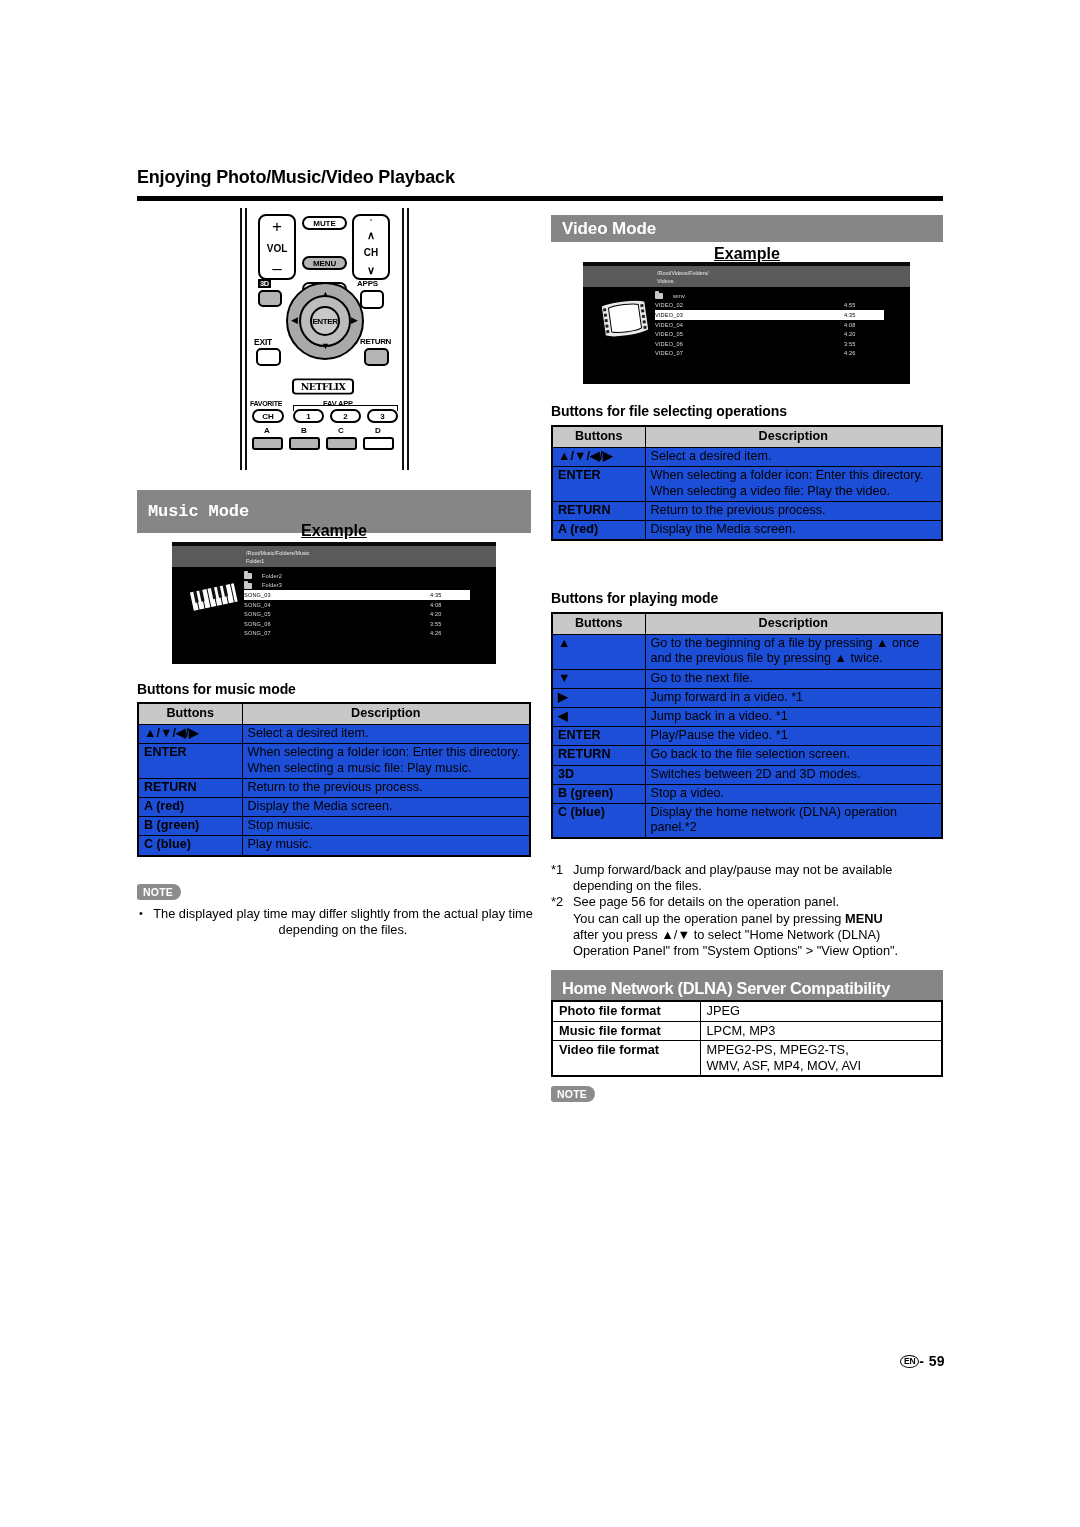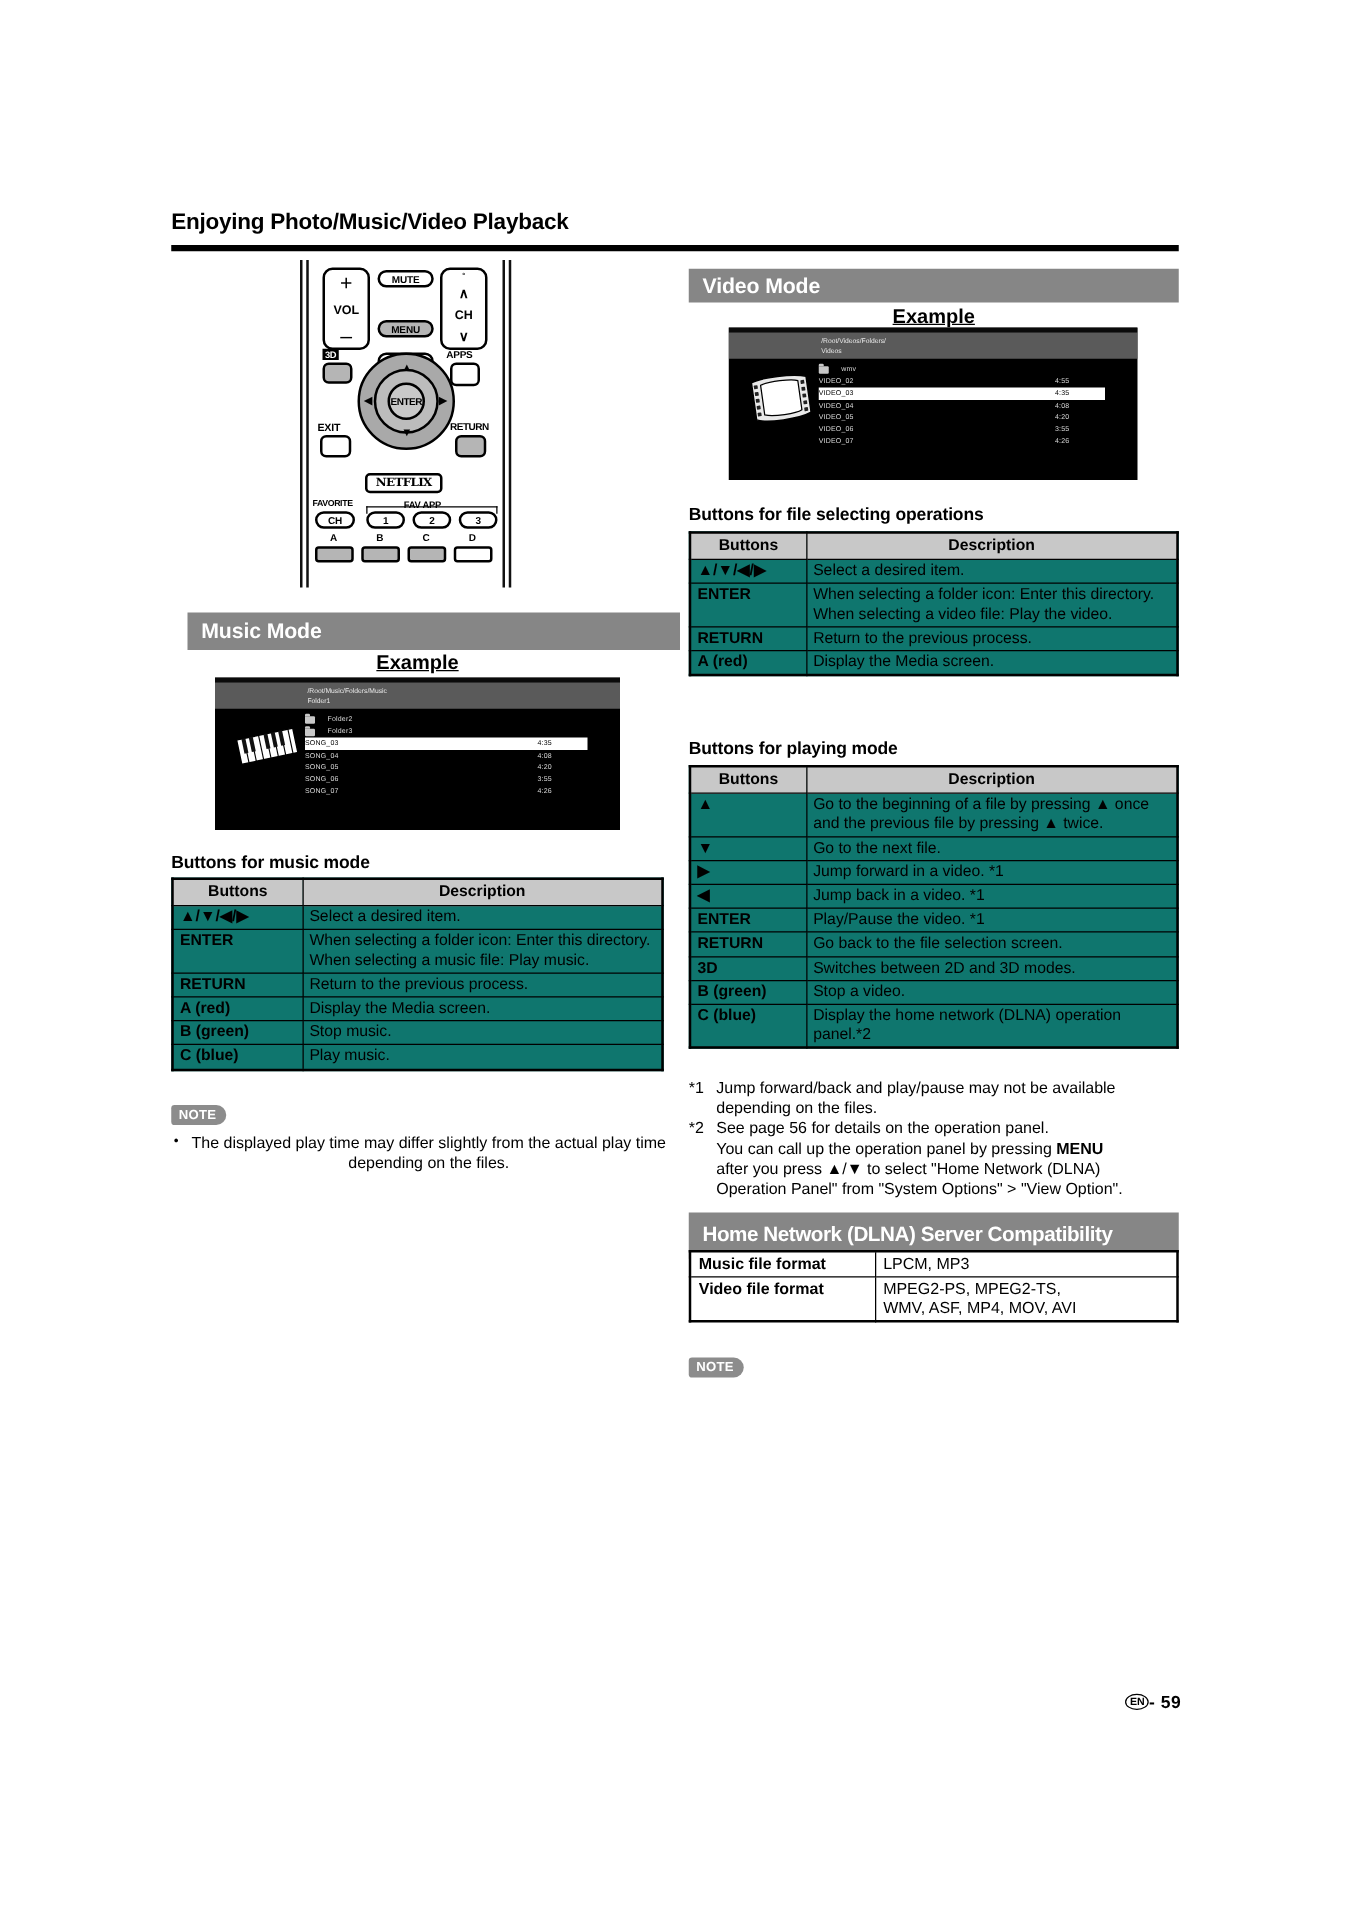--- a/index.html
+++ b/index.html
@@ -240,21 +240,21 @@
     align-items: center;
     box-sizing: border-box;
   }
   .section-bar .sb-text {
     padding-left: 11px;
     font-size: 17px;
     letter-spacing: -0.1px;
     white-space: nowrap;
   }
 
-  #music-mode-bar { left: 150px; top: 490px; width: 394px; height: 30px; }
+  #music-mode-bar { left: 137px; top: 490px; width: 394px; height: 43px; font-family: Liberation Mono, monospace; }
   #video-mode-bar { left: 551px; top: 215px; width: 392px; height: 27px; }
   #dlna-bar       { left: 551px; top: 970px; width: 392px; height: 37px; }
   #dlna-bar .sb-text { font-size: 16.5px; letter-spacing: -0.35px;}
 
   
   .example-label {
     position: absolute;
     font-size: 16px;
     font-weight: bold;
     text-align: center;
@@ -346,21 +346,21 @@
   }
   #music-buttons-head { left: 137px; top: 681px; }
   #file-select-head   { left: 551px; top: 403px; }
   #playing-mode-head  { left: 551px; top: 590px; }
 
   
   table.btable {
     position: absolute;
     border-collapse: collapse;
     border: 2.2px solid #000;
-    background: #0f766e;
+    background: #1d4ed8;
     table-layout: fixed;
   }
   table.btable th,
   table.btable td {
     border: 1px solid #000;
     padding: 1px 5px 2px 5px;
     font-size: 12.6px;
     vertical-align: top;
     line-height: 15.2px;
   }
@@ -828,20 +828,24 @@
     <span class="sb-text">Home Network (DLNA) Server Compatibility</span>
   </div>
 
   <table id="dlna-table">
     <colgroup>
         <col class="c1">
         <col>
       </colgroup>
     <tbody>
         <tr>
+          <td class="dkey">Photo file format</td>
+          <td>JPEG</td>
+        </tr>
+        <tr>
           <td class="dkey">Music file format</td>
           <td>LPCM, MP3</td>
         </tr>
         <tr>
           <td class="dkey">Video file format</td>
           <td>MPEG2-PS, MPEG2-TS,<br>WMV, ASF, MP4, MOV, AVI</td>
         </tr>
       </tbody>
   </table>
 

